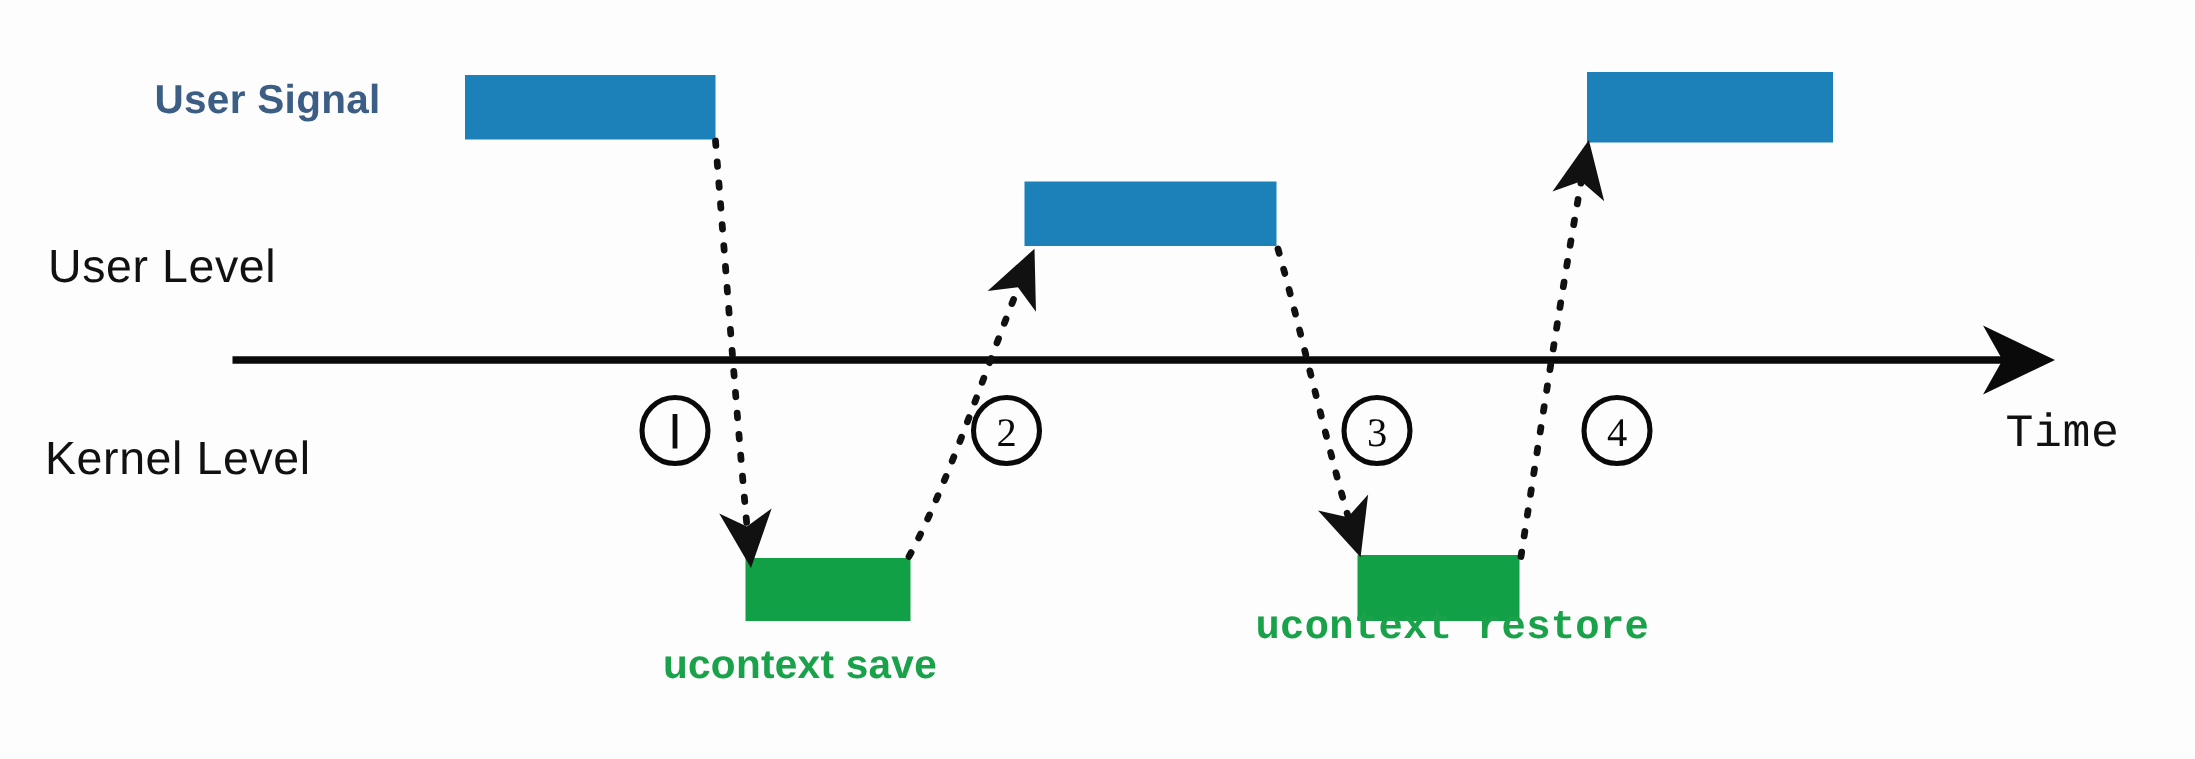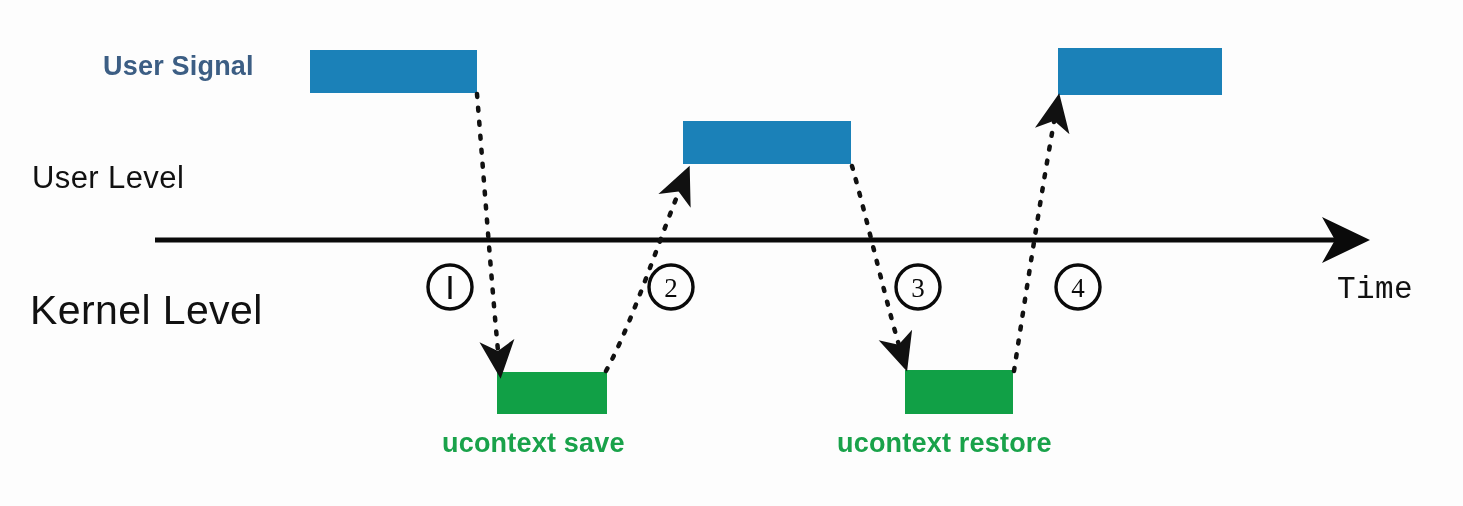--- a/index.html
+++ b/index.html
@@ -38,21 +38,21 @@
   .lbl-user-level {
     left: 32px;
     top: 162px;
     font-size: 31px;
     color: #111111;
     letter-spacing: 0.4px;
   }
   .lbl-kernel-level {
     left: 30px;
     top: 290px;
-    font-size: 41px;
+    font-size: 31px;
     color: #111111;
     letter-spacing: 0.4px;
   }
   .lbl-time {
     left: 1337px;
     top: 274px;
     font-size: 31px;
     color: #111111;
     letter-spacing: 0.4px;
     font-family: Liberation Mono, monospace;
@@ -67,25 +67,26 @@
   .lbl-ucontext-save {
     left: 442px;
     top: 430px;
     font-size: 27px;
     font-weight: 600;
     color: #19a24a;
     letter-spacing: 0.2px;
   }
   .lbl-ucontext-restore {
     left: 837px;
-    top: 430px;
+    top: 406px;
     font-size: 27px;
     font-weight: 600;
     color: #19a24a;
     letter-spacing: 0.2px;
+    font-family: Liberation Mono, monospace;
   }
 </style>
 </head>
 <body>
 
 <div id="stage">
 
   <svg class="svg-layer" viewBox="0 0 1463 506" xmlns="http://www.w3.org/2000/svg">
     <defs>
       <marker id="ah" markerWidth="9" markerHeight="9" refX="7" refY="4.5" orient="auto" markerUnits="strokeWidth">

